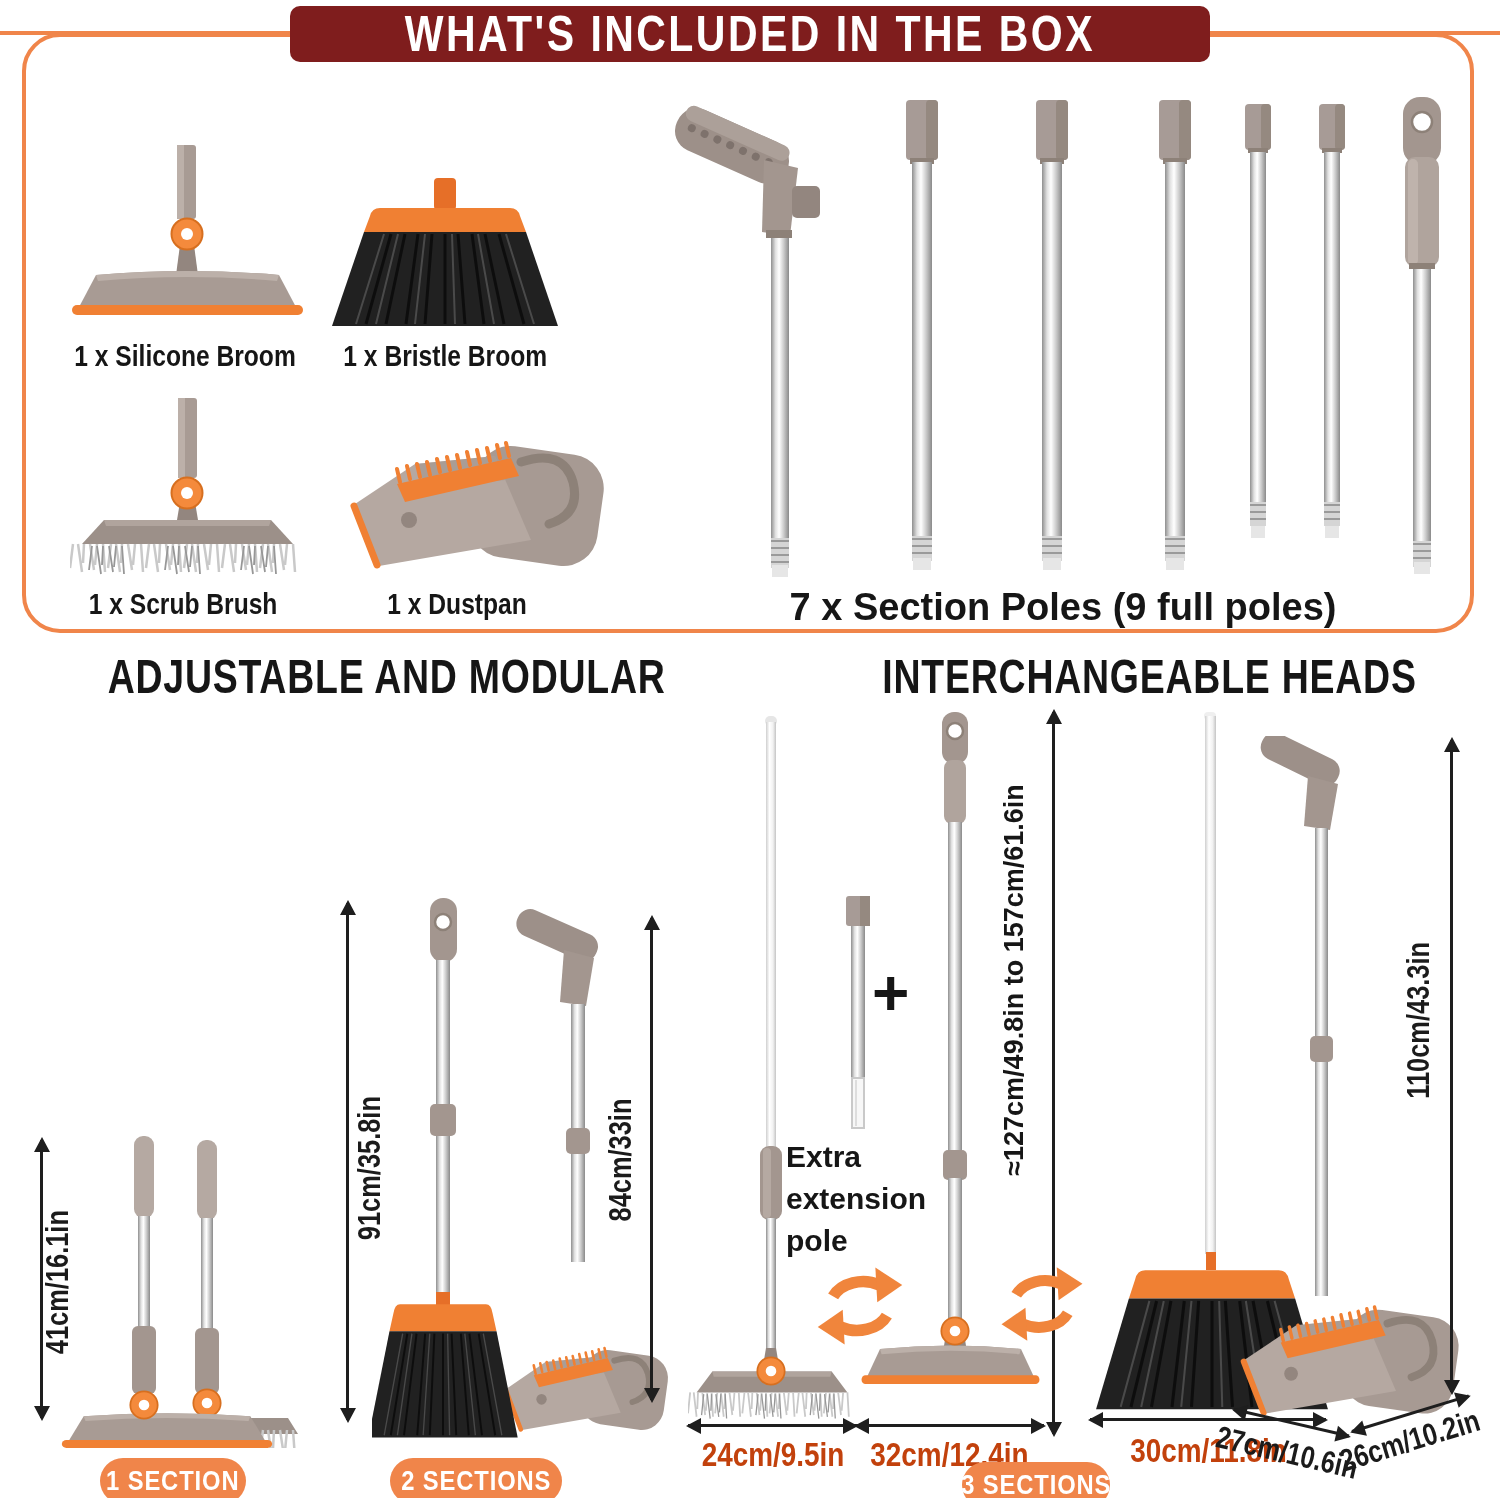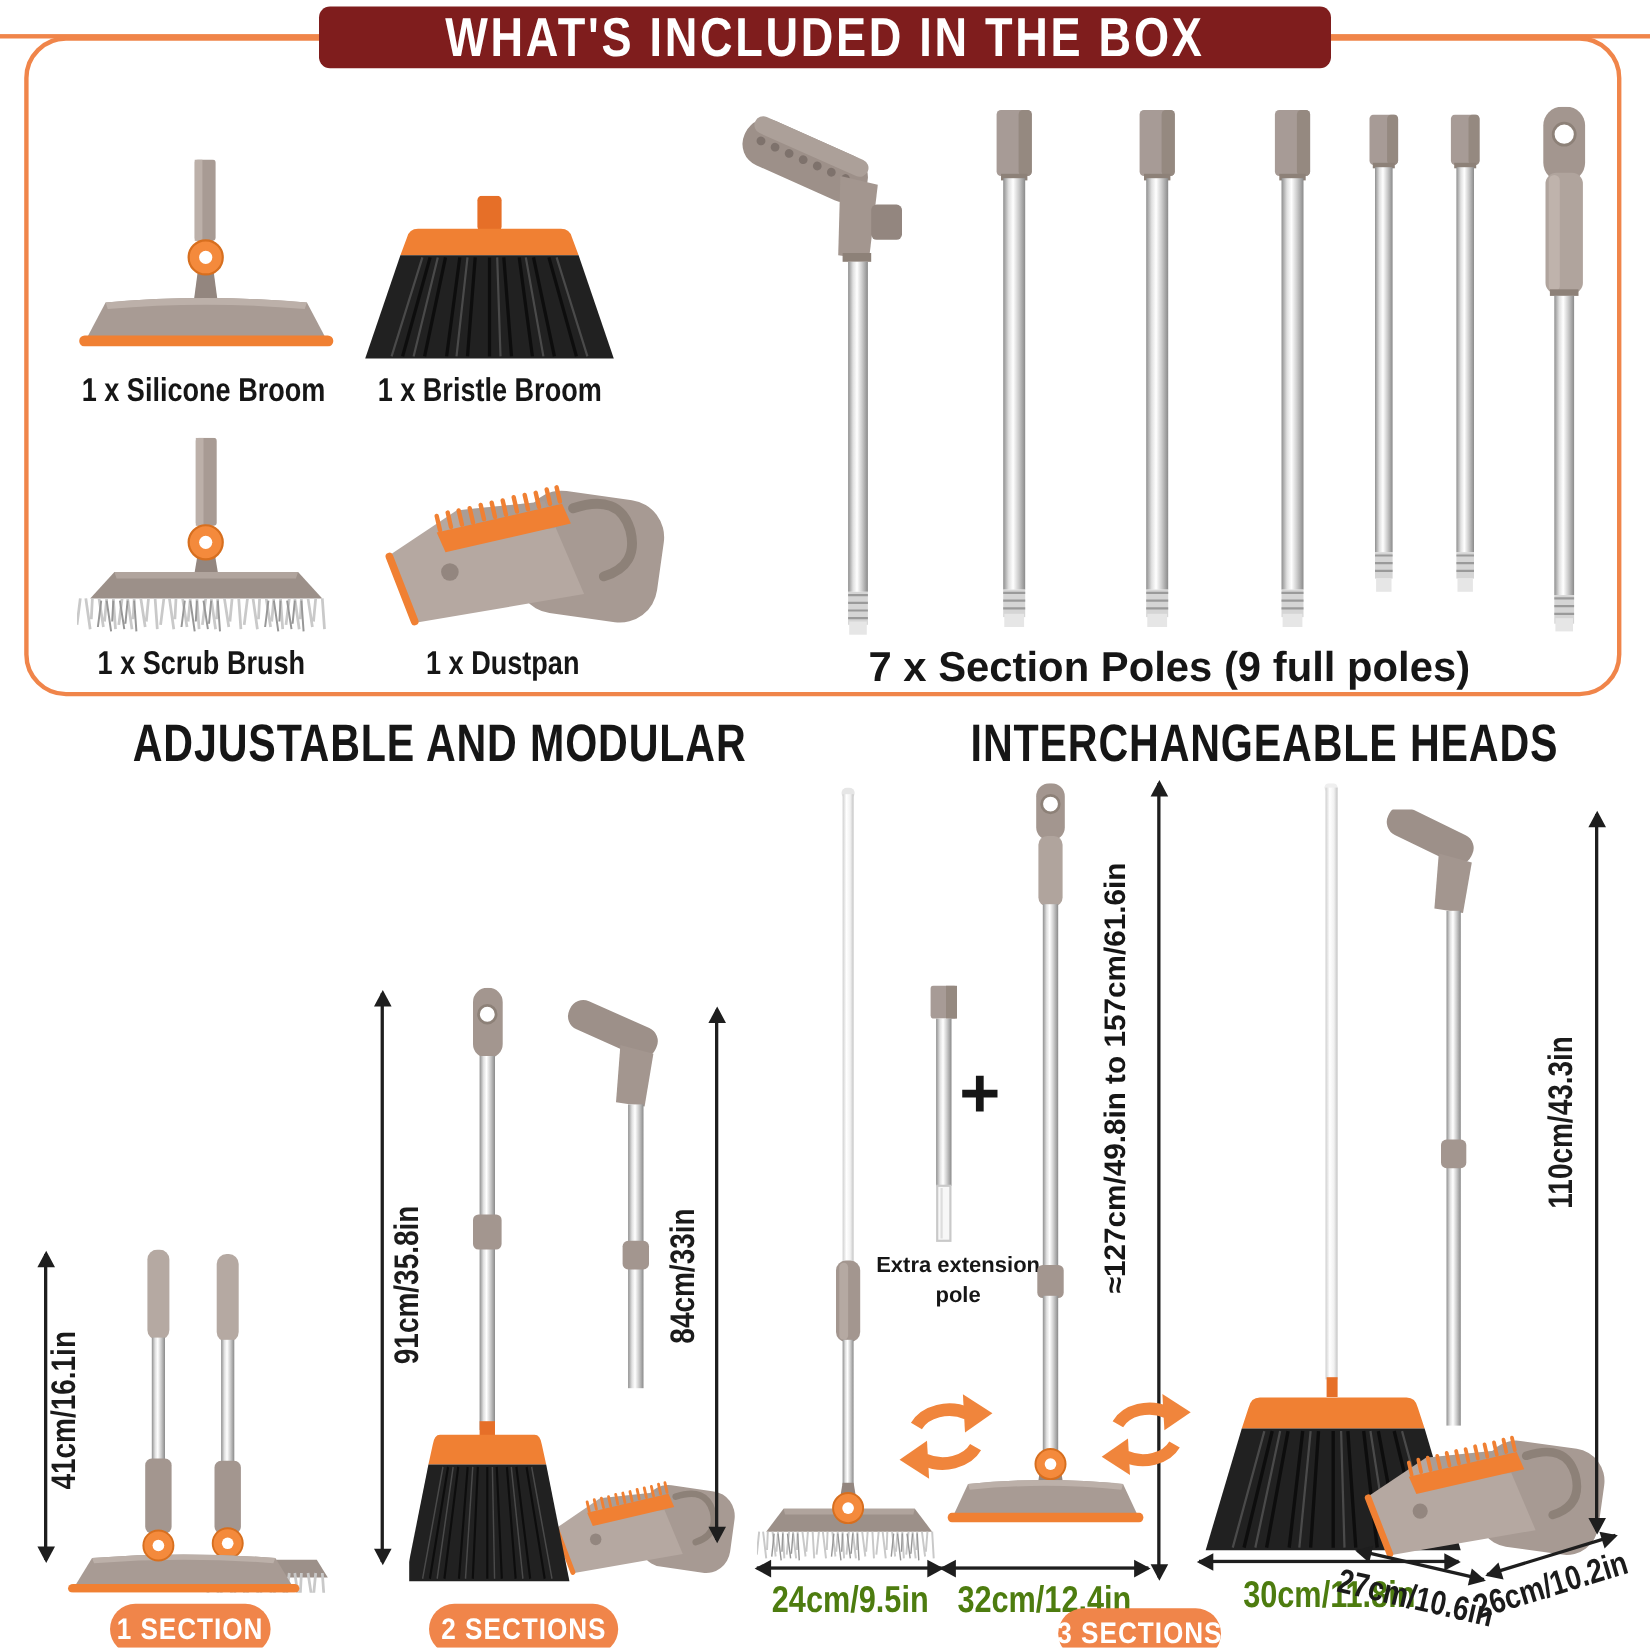--- a/index.html
+++ b/index.html
@@ -6,21 +6,21 @@
   #canvas{position:relative;width:1500px;height:1498px;background:#fff;overflow:hidden;
           font-family:"Liberation Sans",sans-serif;color:#1C1C1C;}
   .abs{position:absolute;}
   
   .ctr{display:flex;align-items:center;justify-content:center;text-align:center;}
   .sx{display:inline-block;white-space:nowrap;transform:scaleX(0.82);}
   .sx78{display:inline-block;white-space:nowrap;transform:scaleX(0.78);}
   .heading{font-size:48px;font-weight:700;letter-spacing:1px;color:#161616;}
   .itemlabel{font-size:30px;font-weight:700;color:#161616;}
   .mlabel{font-size:31px;font-weight:700;color:#1b1b1b;}
-  .wlabel{font-size:34px;font-weight:700;color:#4d7c0f;}
+  .wlabel{font-size:34px;font-weight:700;color:#c2410c;}
   .round-font{font-weight:700;color:#161616;}
   .vrot{transform:rotate(-90deg);}
   
   .top-rule{background:#F0854A;}
   .frame{border:4px solid #F0854A;border-radius:38px;}
   .banner{background:#7f1d1d;border-radius:10px;z-index:5;}
   .banner span{font-size:50px;font-weight:700;letter-spacing:3px;color:#ffffff;}
   
   .badge{background:#F0854A;border-radius:23px;color:#fff;}
   .badge span{font-size:27px;font-weight:700;letter-spacing:1px;color:#fff;transform:scaleX(0.88);display:inline-block;white-space:nowrap;}
@@ -223,21 +223,21 @@
     <rect x="13" y="166" width="26" height="6" fill="#8d8178"></rect>
     <rect x="17" y="172" width="18" height="272" fill="url(#chrome)"></rect>
     <rect x="17" y="444" width="18" height="26" fill="#d5d5d5"></rect>
     <path d="M17,447 h18 M17,454 h18 M17,461 h18" stroke="#9a9a9a" stroke-width="2"></path>
     <rect x="18" y="465" width="16" height="12" fill="#e6e6e6"></rect>
   </svg>
   <div class="abs ctr round-font" style="left:733px;top:584px;width:660px;height:46px;font-size:38px;">
     <span style="white-space:nowrap;">7 x Section Poles (9 full poles)</span>
   </div>
 
-  <div class="abs ctr heading" style="left:80px;top:648px;width:640px;height:56px;align-items:flex-end;">
+  <div class="abs ctr heading" style="left:67px;top:648px;width:640px;height:56px;align-items:flex-end;">
     <span class="sx78">ADJUSTABLE AND MODULAR</span>
   </div>
   <div class="abs ctr heading" style="left:840px;top:648px;width:620px;height:56px;">
     <span class="sx78">INTERCHANGEABLE HEADS</span>
   </div>
 
   <div class="abs vline" style="left:40px;top:1140px;height:278px;">
       <i class="at"></i>
       <i class="ab"></i>
     </div>
@@ -325,21 +325,21 @@
   <svg class="abs" style="left:838px;top:896px;" width="40" height="238" viewBox="0 0 40 238">
     <rect x="8" y="0" width="24" height="30" rx="3" fill="#A79B96"></rect>
       <rect x="22" y="0" width="10" height="30" fill="#958980"></rect>
     <rect x="13" y="30" width="14" height="152" fill="url(#chrome)"></rect>
     <rect x="14" y="182" width="12" height="50" fill="#f7f7f7" stroke="#c9c9c9" stroke-width="2"></rect>
     <path d="M18,184 v46" stroke="#dddddd" stroke-width="2"></path>
   </svg>
   <div class="abs" style="left:872px;top:956px;width:60px;height:70px;font-size:64px;font-weight:800;color:#161616;">
     <span>+</span>
   </div>
-  <div class="abs round-font" style="left:786px;top:1136px;width:170px;font-size:20px;line-height:1.4;text-align:center;">
+  <div class="abs round-font" style="left:786px;top:1136px;width:170px;font-size:30px;line-height:1.4;">
     <span>Extra extension pole</span>
   </div>
   <svg class="abs" style="left:812px;top:1258px;" width="96" height="96">
     <use href="#swap" width="96" height="96"></use>
   </svg>
 
   <svg class="abs" style="left:858px;top:712px;" width="185" height="700" viewBox="0 0 185 700">
     <rect x="84" y="0" width="26" height="52" rx="12" fill="#A3968F"></rect>
     <circle cx="97" cy="19" r="8" fill="#ffffff" stroke="#8d8178" stroke-width="2.5"></circle>
     <rect x="86" y="48" width="22" height="64" rx="8" fill="#B0A49D"></rect>

